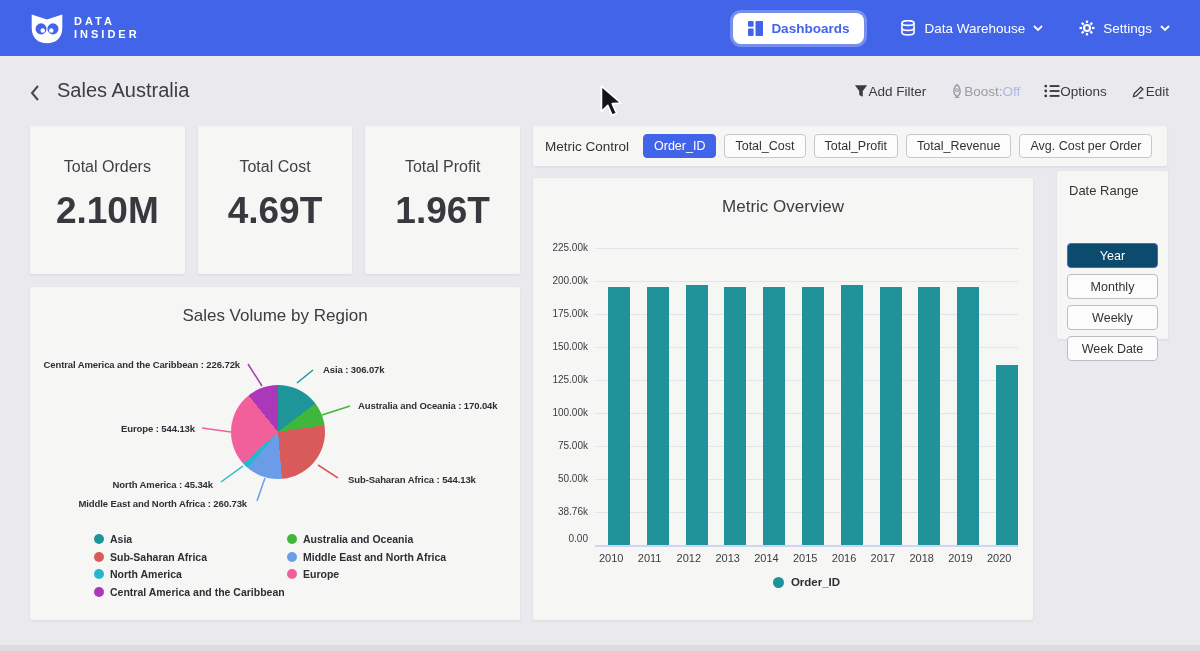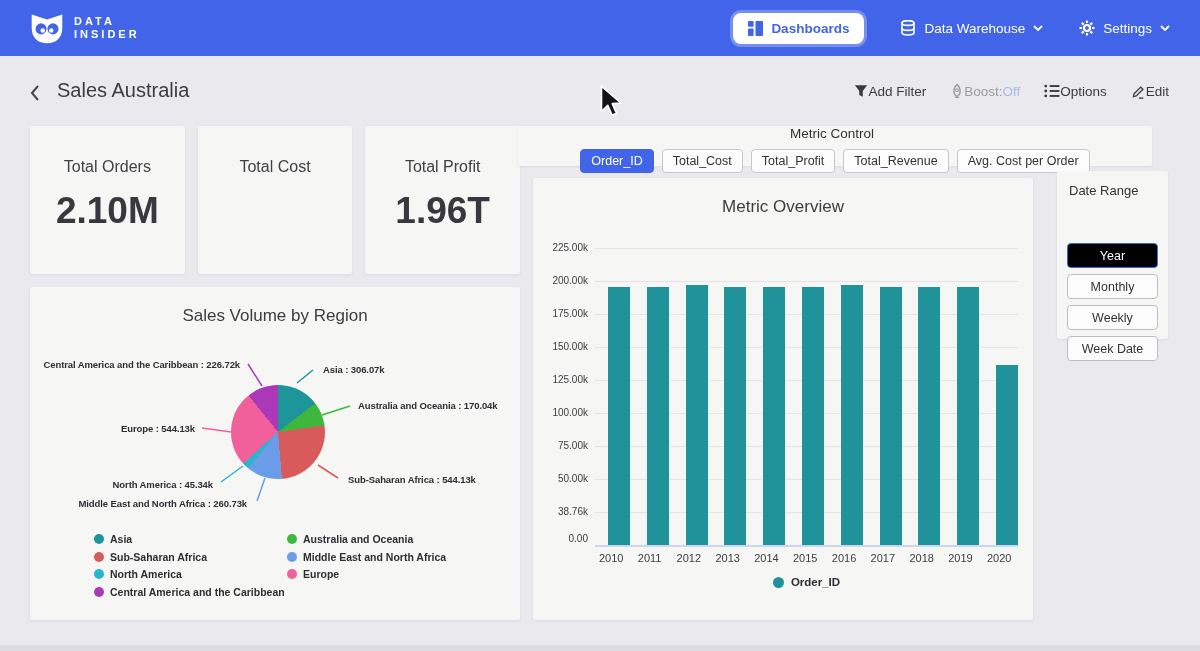--- a/index.html
+++ b/index.html
@@ -30,22 +30,22 @@
   .card-title{text-align:center;font-size:17px;color:#3c3c42;padding-top:19px;}
 
   
   .kpi-row{position:absolute;left:30px;top:126px;width:490px;height:148px;display:flex;gap:13px;}
   .kpi-card{flex:1;background:#f6f6f4;border-radius:2px;box-shadow:0 1px 3px rgba(40,40,60,0.08);
             display:flex;flex-direction:column;align-items:center;}
   .kpi-label{margin-top:32px;font-size:16px;color:#404046;}
   .kpi-value{margin-top:14px;font-size:37px;font-weight:bold;color:#38383e;}
 
   
-  .metric-bar{left:518px;top:126px;width:634px;height:40px;display:flex;align-items:center;
-              padding:0 12px;box-sizing:border-box;gap:8px;flex-direction:column;}
+  .metric-bar{left:533px;top:126px;width:634px;height:40px;display:flex;align-items:center;
+              padding:0 12px;box-sizing:border-box;gap:8px;}
   .metric-label{font-size:13.5px;color:#333;margin-right:6px;white-space:nowrap;}
   .pill-btn{height:24px;padding:0 10px;border-radius:4px;border:1px solid #c7c7cf;background:#fcfcfd;
             font-size:12.5px;color:#333;font-family:"Liberation Sans",sans-serif;cursor:pointer;white-space:nowrap;}
   .pill-btn.active{background:#4264e8;border-color:#4264e8;color:#fff;}
 
   
   .pie-card{left:30px;top:287px;width:490px;height:333px;}
   #pie-lines{position:absolute;left:0;top:0;pointer-events:none;}
   #pie-circle{position:absolute;left:201px;top:98px;width:94px;height:94px;border-radius:50%;cursor:pointer;}
   .callout{position:absolute;font-size:9.5px;font-weight:bold;color:#2e2e34;letter-spacing:-0.1px;white-space:nowrap;}
@@ -63,21 +63,21 @@
   .bar-legend{position:absolute;left:62px;top:398px;width:423px;display:flex;justify-content:center;}
   .bar-legend-item{display:flex;align-items:center;gap:7px;font-size:11.5px;font-weight:bold;color:#2e2e34;cursor:pointer;}
   .bar-legend-item .dot{width:11px;height:11px;}
 
   
   .date-card{left:1057px;top:171px;width:111px;height:168px;padding:12px 10px;box-sizing:border-box;}
   .date-label{font-size:13px;color:#333;margin:0 0 9px 2px;}
   .date-btn{display:block;width:100%;height:25px;margin-bottom:6px;border-radius:4px;
             border:1px solid #bdbdc6;background:#fcfcfd;font-size:12.5px;color:#333;
             font-family:"Liberation Sans",sans-serif;cursor:pointer;}
-  .date-btn.active{background:#000000;border-color:#4264e8;color:#fff;margin-top:45px;}
+  .date-btn.active{background:#0c4a6e;border-color:#4264e8;color:#fff;margin-top:45px;}
 
   .bottom-strip{position:absolute;left:0;bottom:0;width:1200px;height:6px;background:#dcdce2;}
   .cursor{position:absolute;left:598px;top:84px;pointer-events:none;}
 </style>
 </head>
 <body>
 
 <div class="screen">
 
   <div class="nav">
@@ -183,20 +183,21 @@
     </div>
   </div>
 
   <div class="kpi-row">
     <div class="kpi-card">
       <div class="kpi-label">Total Orders</div>
       <div class="kpi-value">2.10M</div>
     </div>
     <div class="kpi-card">
       <div class="kpi-label">Total Cost</div>
+      <div class="kpi-value">4.69T</div>
     </div>
     <div class="kpi-card">
       <div class="kpi-label">Total Profit</div>
       <div class="kpi-value">1.96T</div>
     </div>
   </div>
 
   <div class="card metric-bar">
     <span class="metric-label">Metric Control</span>
     <div id="metric-buttons" style="display:flex;gap:8px;">

